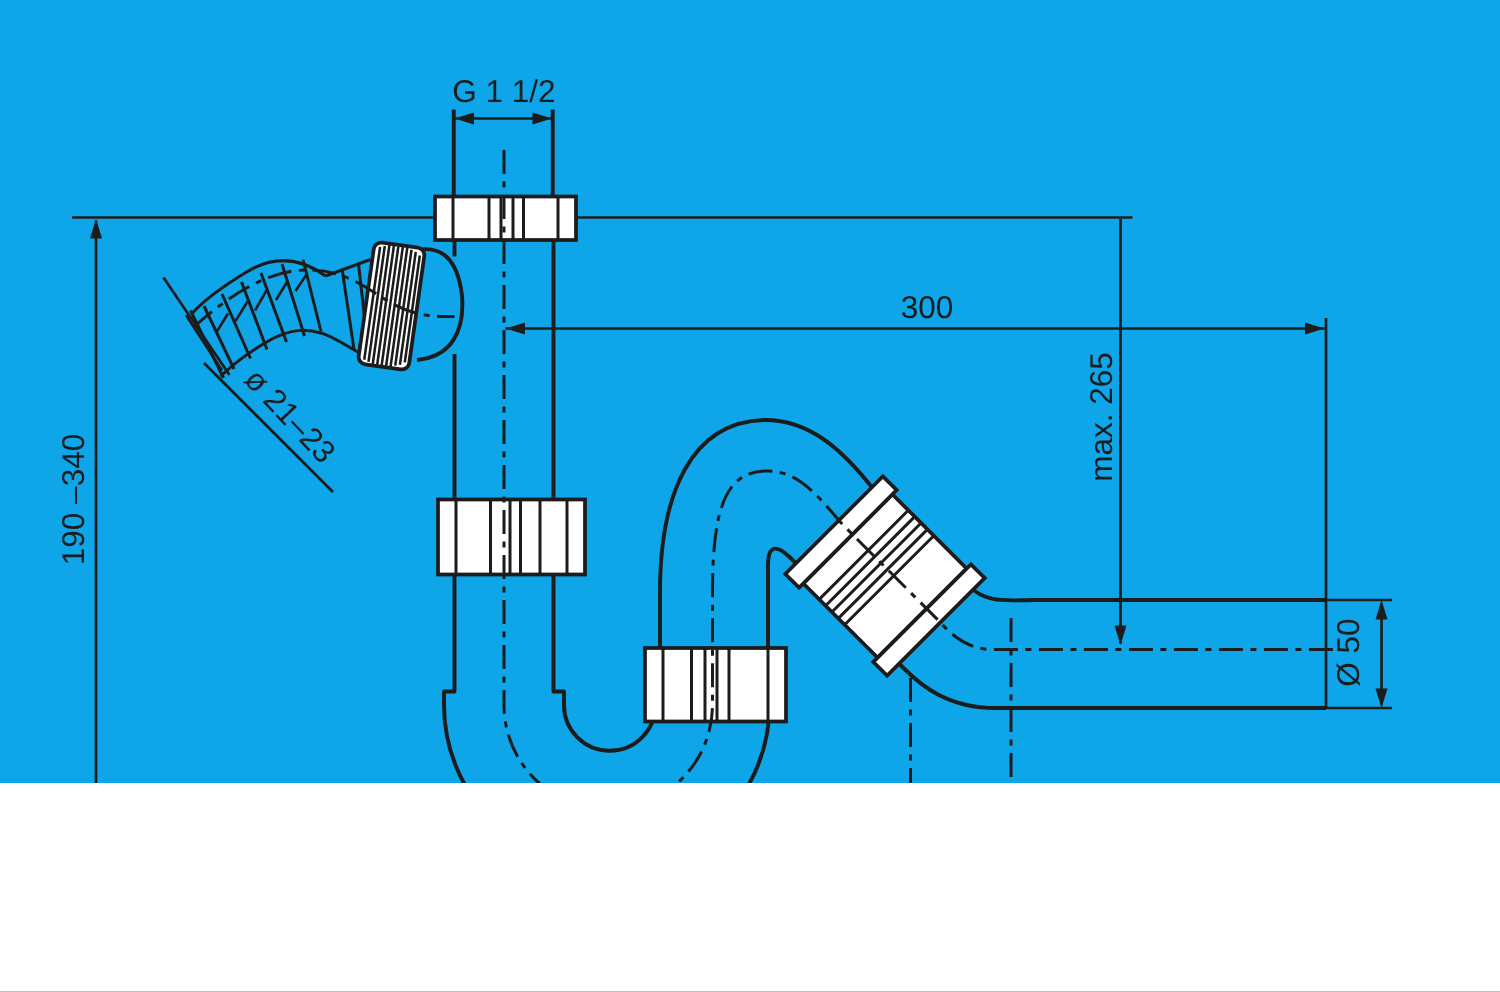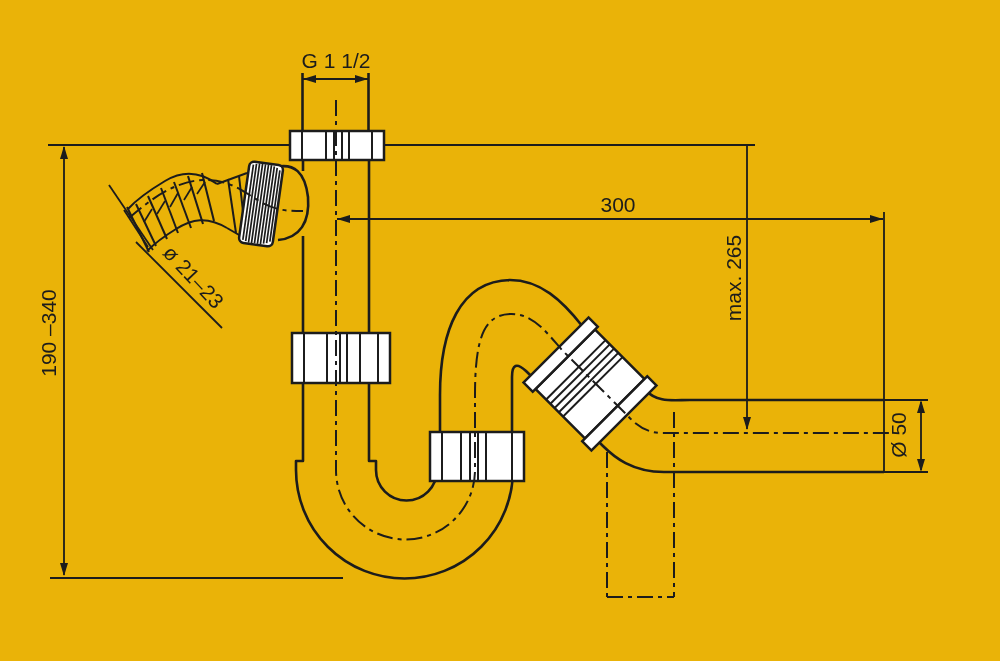--- a/index.html
+++ b/index.html
@@ -1,16 +1,16 @@
 <!DOCTYPE html>
 <html><head>
 <meta charset="utf-8">
 <style>
   html,body{margin:0;padding:0;background:#ffffff;}
-  .stage{width:1000px;height:661px;background:#eab308;position:relative;font-family:"Liberation Sans",sans-serif;}
+  .stage{width:1000px;height:522px;background:#0ea5e9;position:relative;font-family:"Liberation Sans",sans-serif;}
   svg{display:block;}
   .outline{fill:none;stroke:#1c1c1c;stroke-width:2.6;stroke-linejoin:round;stroke-linecap:butt;}
   .thin{fill:none;stroke:#1c1c1c;stroke-width:1.7;}
   .rib{fill:none;stroke:#1c1c1c;stroke-width:2;}
   .cl{fill:none;stroke:#1c1c1c;stroke-width:2;stroke-dasharray:16 5 4 5;}
   .dim{fill:none;stroke:#1c1c1c;stroke-width:1.8;}
   .ah{fill:#1c1c1c;stroke:none;}
   .nutfill{fill:#ffffff;stroke:#1c1c1c;stroke-width:2.5;stroke-linejoin:miter;}
   .lbl{font-family:"Liberation Sans",sans-serif;font-size:21px;fill:#1c1c1c;}
 </style>

